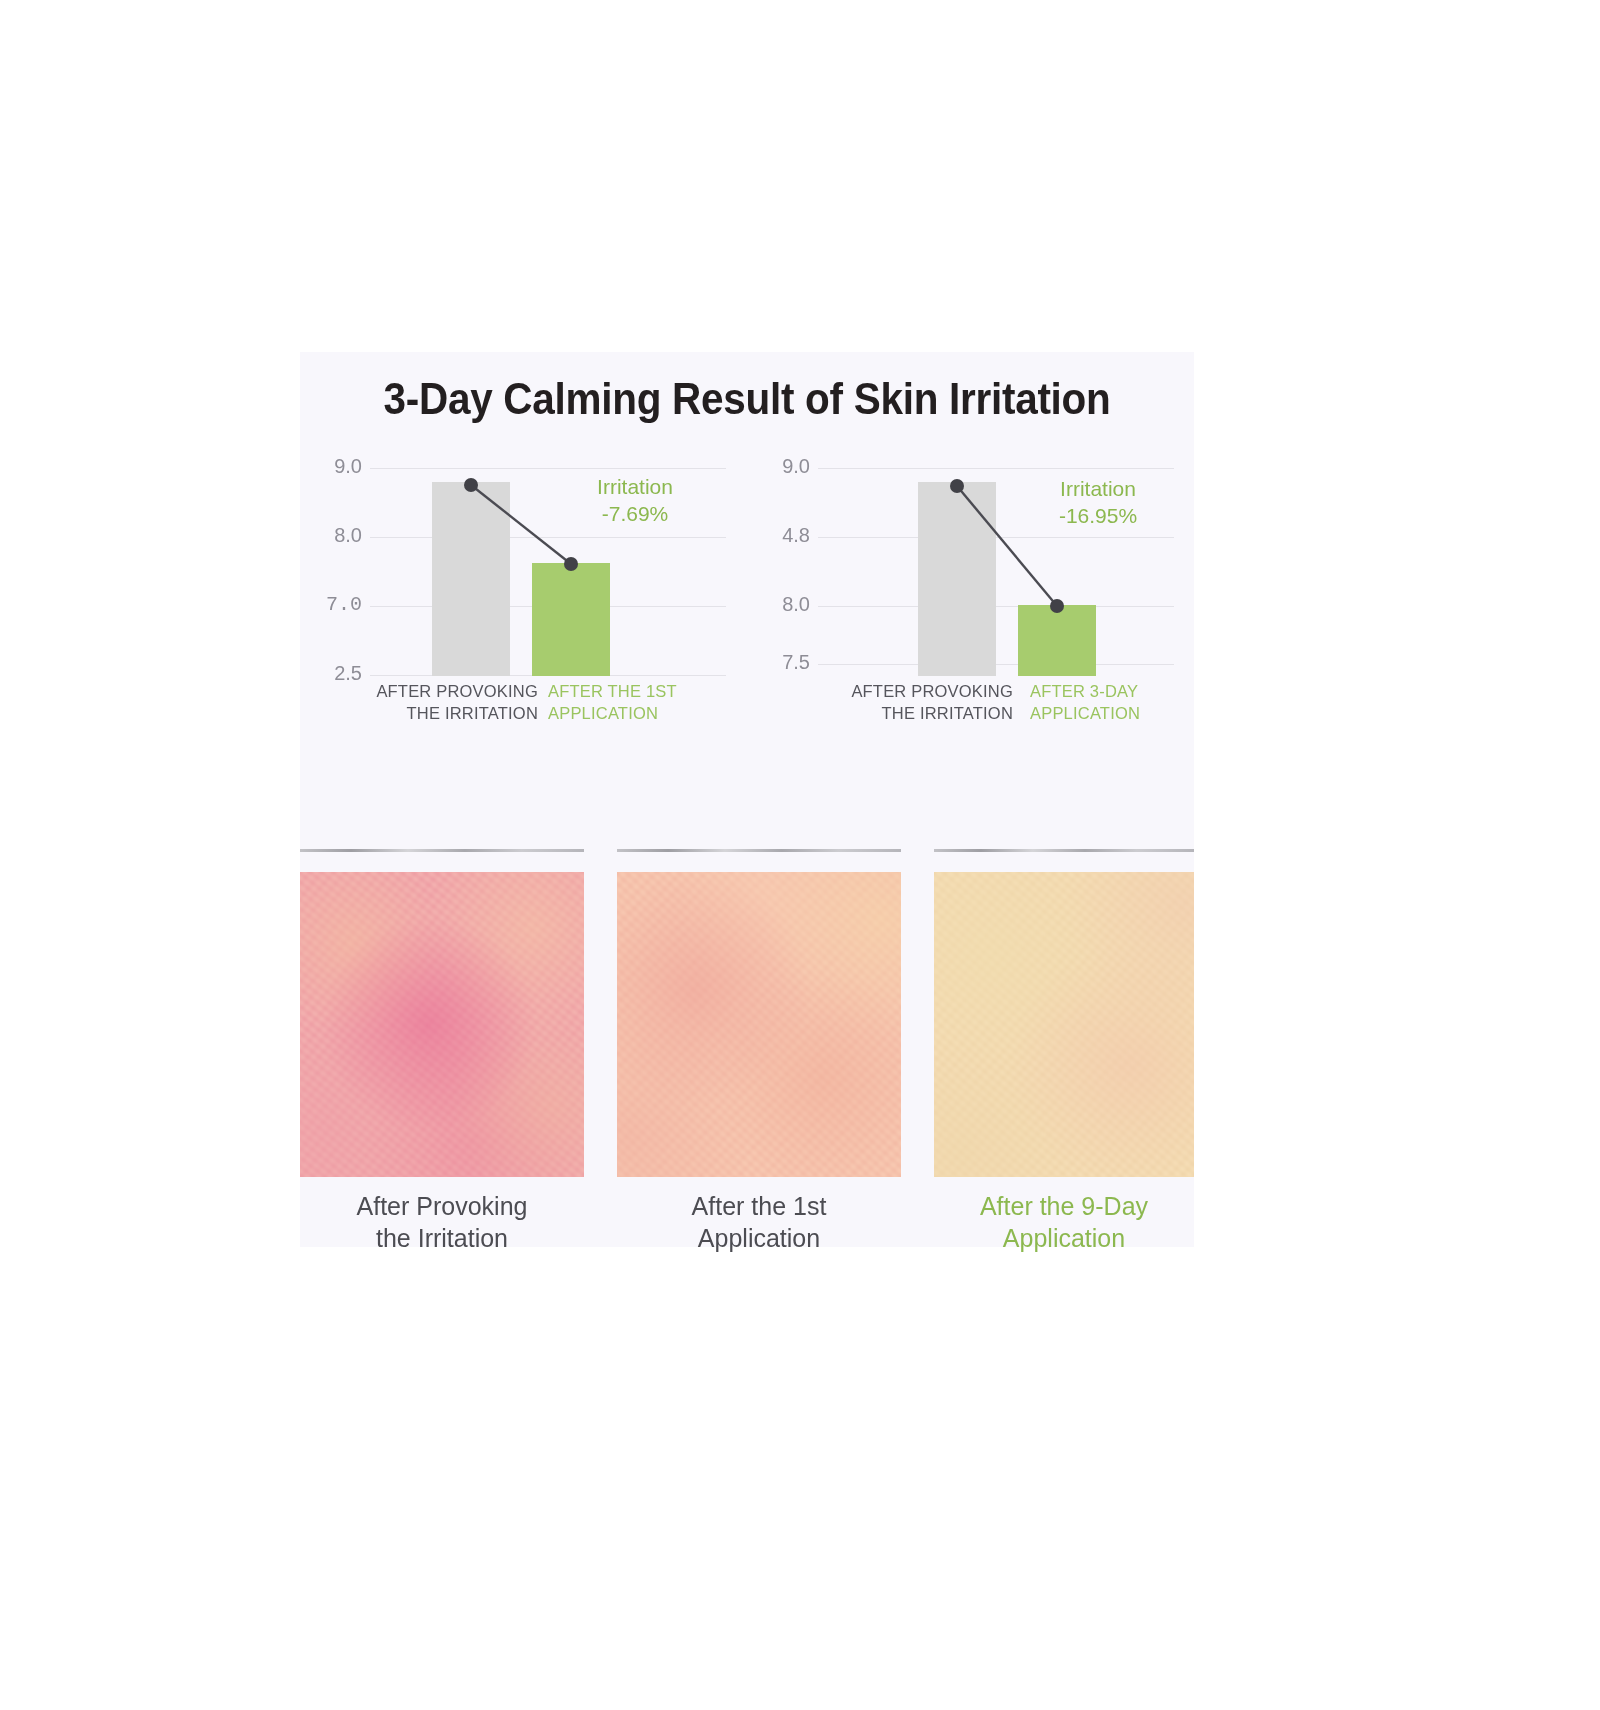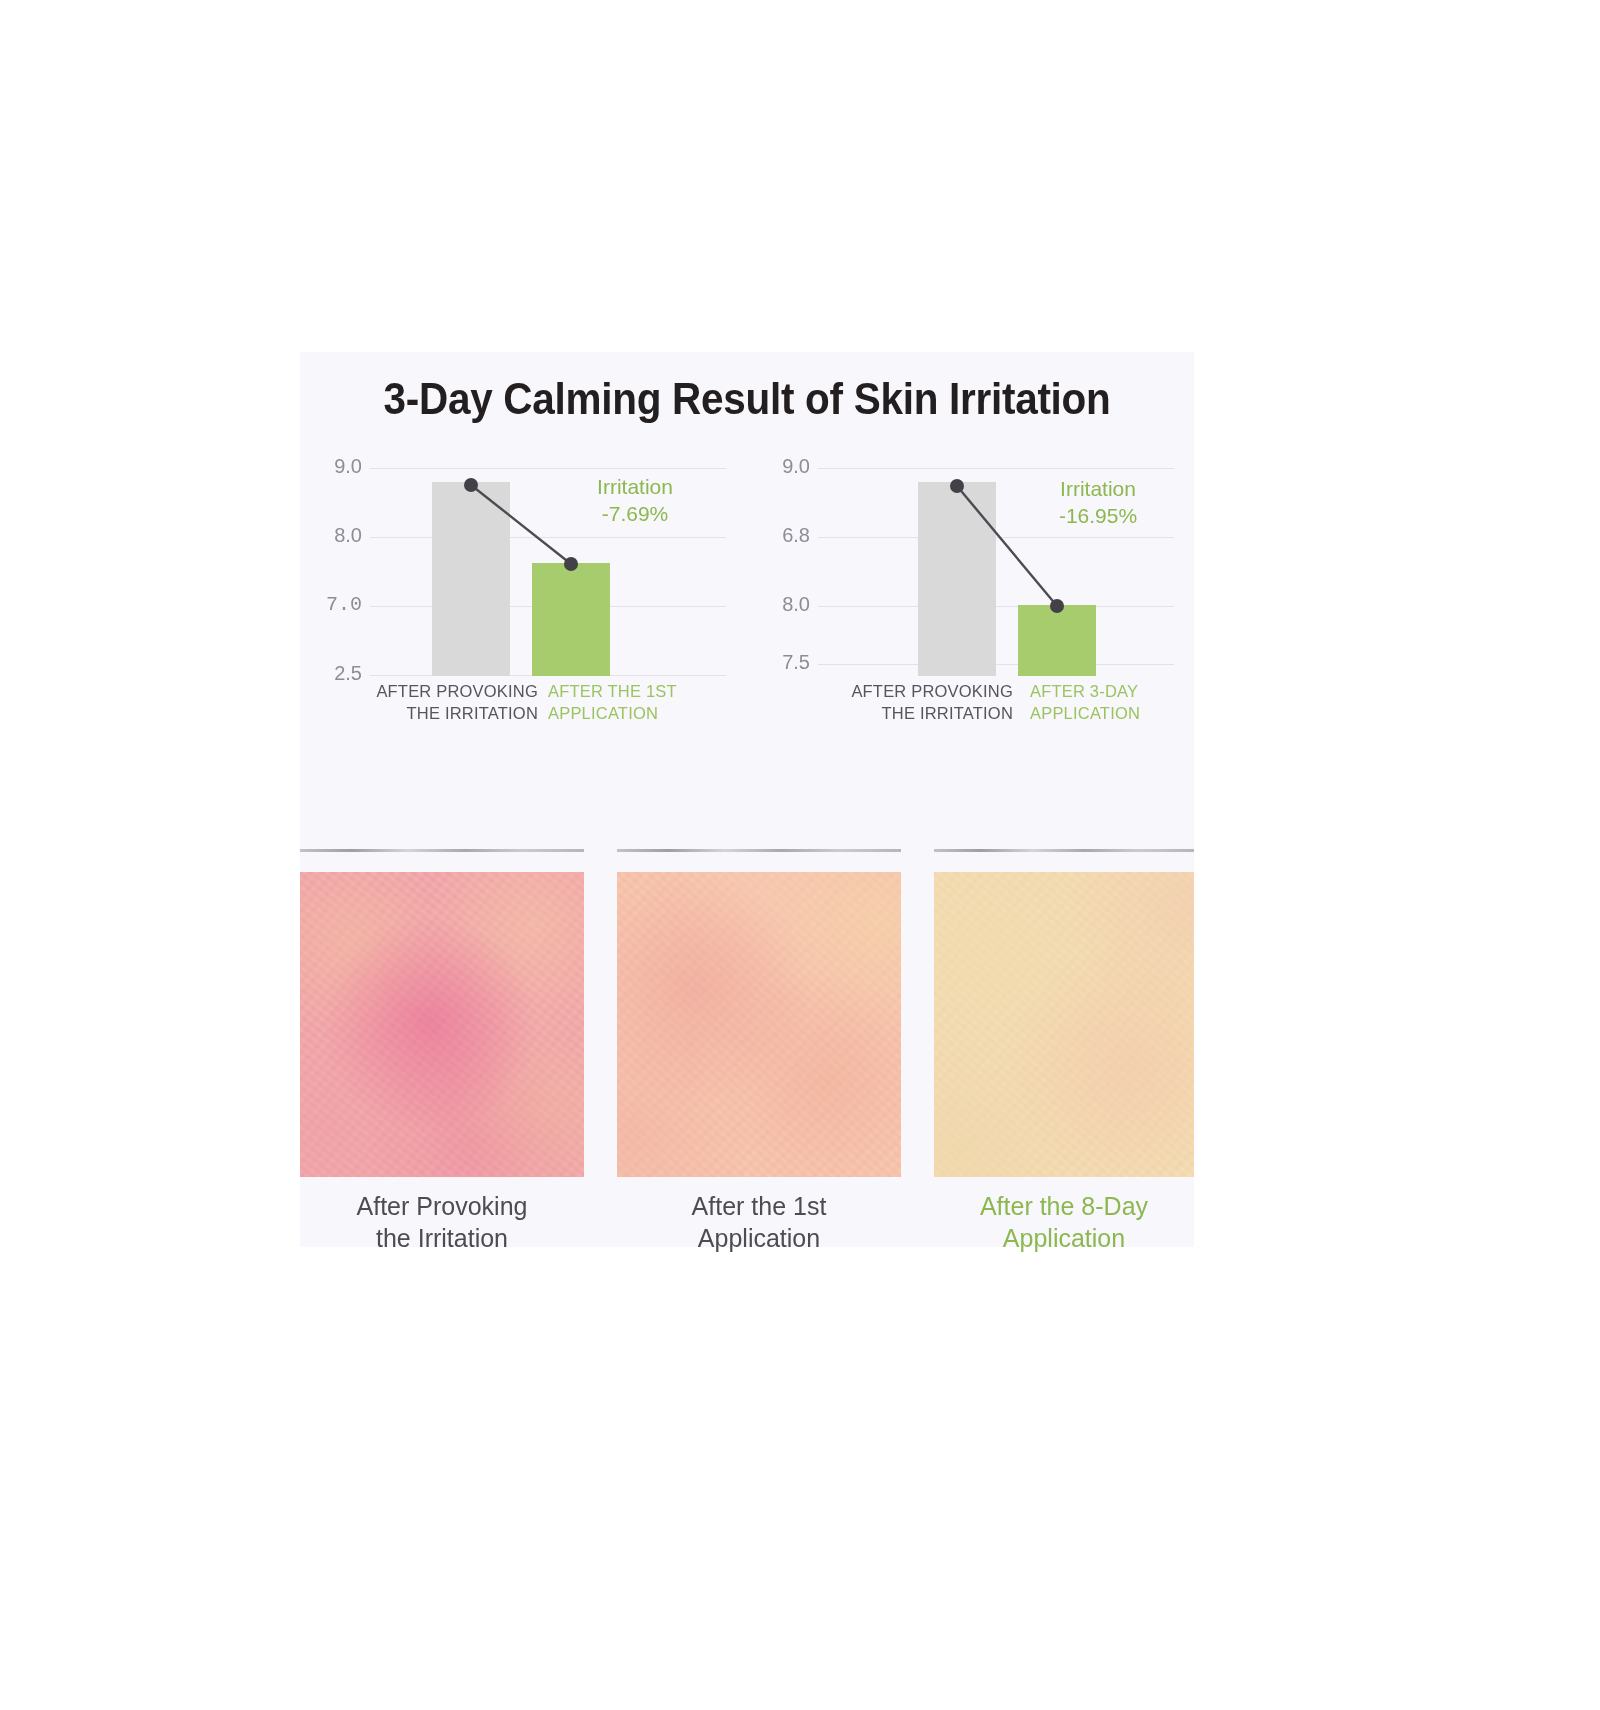--- a/index.html
+++ b/index.html
@@ -313,21 +313,21 @@
     </div>
 
     <div class="chart right">
       <div class="plot">
 
         <div class="grid-row" style="top:4px;">
           <span class="tick">9.0</span>
           <span class="gline"></span>
         </div>
         <div class="grid-row" style="top:73px;">
-          <span class="tick">6.8</span>
+          <span class="tick">4.8</span>
           <span class="gline"></span>
         </div>
         <div class="grid-row" style="top:142px;">
           <span class="tick">8.0</span>
           <span class="gline"></span>
         </div>
         <div class="grid-row" style="top:200px;">
           <span class="tick">7.5</span>
           <span class="gline"></span>
         </div>
@@ -386,20 +386,20 @@
         <span class="ln">Application</span>
       </div>
     </div>
 
     <div class="photo-cell c3">
       <div class="photo-topline"></div>
       <div class="photo">
         <div class="tex skin3"></div>
       </div>
       <div class="caption green">
-        <span class="ln">After the 8-Day</span>
+        <span class="ln">After the 9-Day</span>
         <span class="ln">Application</span>
       </div>
     </div>
 
   </div>
 
 </div>
 
 </body></html>

